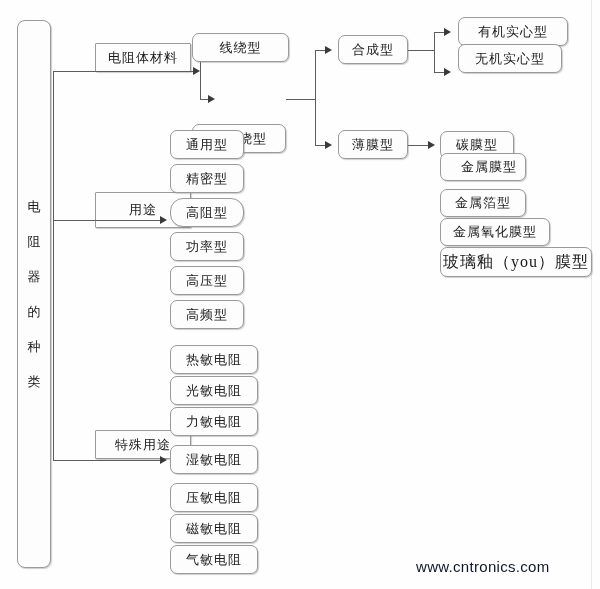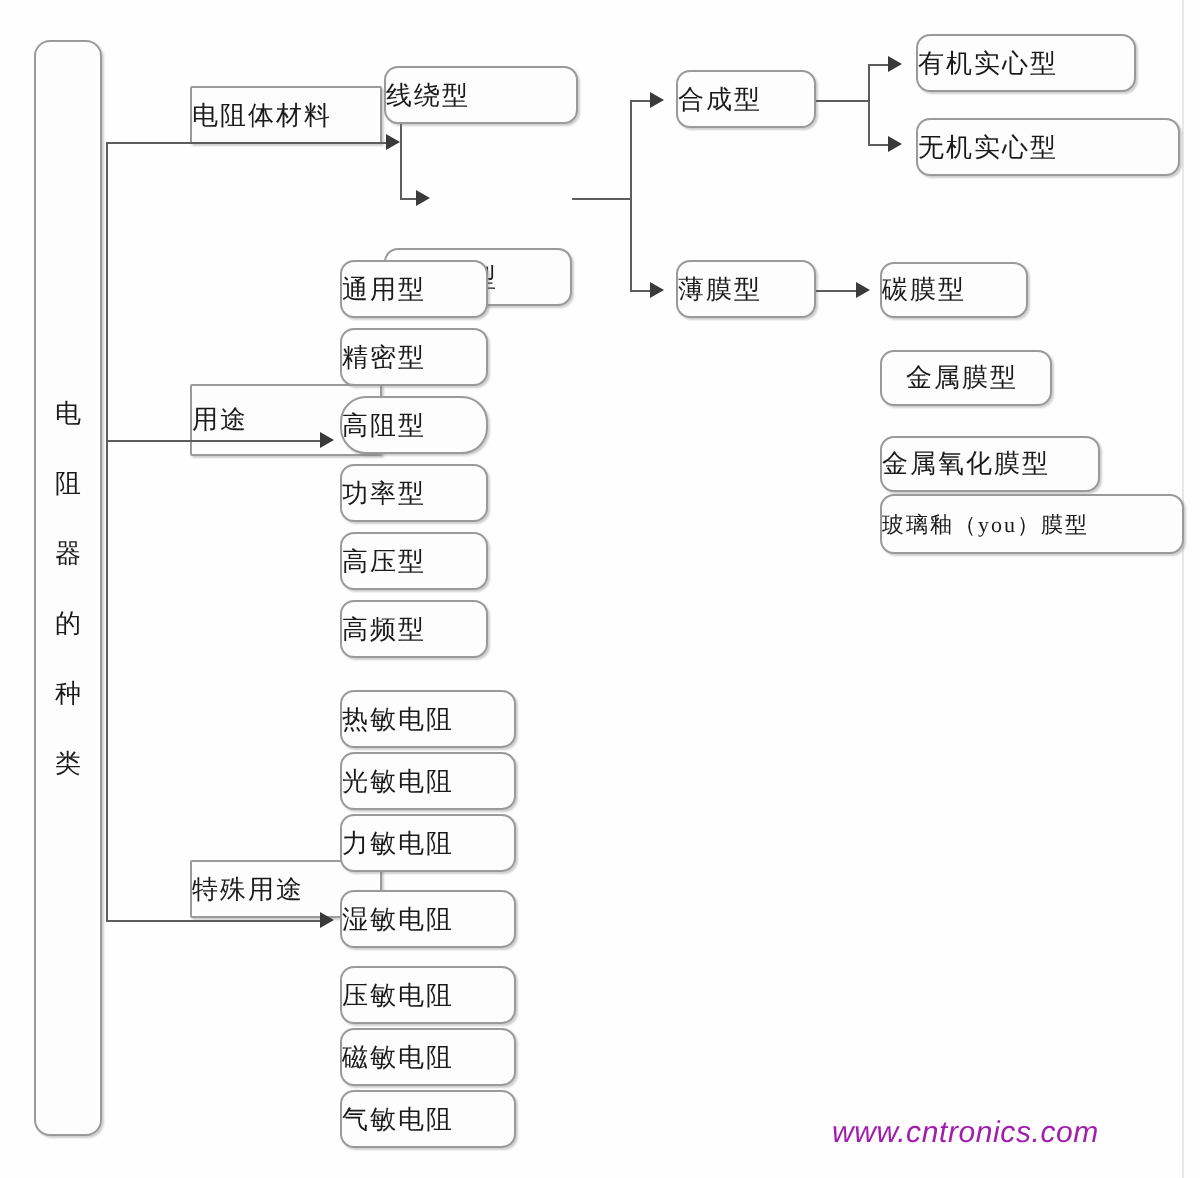--- a/index.html
+++ b/index.html
@@ -21,20 +21,21 @@
 
   
   .node{
     position:absolute;
     box-sizing:border-box;
     border:1px solid #9a9a9a;
     background:#fdfdfd;
     color:#1a1a1a;
     display:flex;
     align-items:center;
+    justify-content:center;
     font-size:13px;
     letter-spacing:1px;
     white-space:nowrap;
     box-shadow:1px 1px 1px rgba(120,120,120,.35);
   }
   .node.round{border-radius:7px;}
   .node.sharp{border-radius:1px;margin-left:37px;}
 
   
   .root{
@@ -67,24 +68,23 @@
     width:0;height:0;
     border-top:4px solid transparent;
     border-bottom:4px solid transparent;
     border-left:7px solid #3a3a3a;
   }
 
   .watermark{
     position:absolute;
     font-family:"Liberation Sans","DejaVu Sans",sans-serif;
     font-size:15px;
-    color:#a21caf;
+    color:#0f172a;
     letter-spacing:.3px;
     white-space:nowrap;
-    font-style:italic;
   }
 </style>
 </head>
 <body>
 
 <div id="canvas">
 
   <div class="page-edge" style="left:591px;"></div>
 
   <div class="root"></div>
@@ -153,37 +153,40 @@
   <div class="vline" style="left:434px;top:32px;height:40px;"></div>
   <div class="hline" style="left:434px;top:32px;width:14px;"></div>
   <div class="arrow" style="left:444px;top:28px;"></div>
   <div class="hline" style="left:434px;top:72px;width:14px;"></div>
   <div class="arrow" style="left:444px;top:68px;"></div>
 
   <div class="node round" style="left:458px;top:17px;width:110px;height:29px;">
     <span>有机实心型</span>
   </div>
 
-  <div class="node round" style="left:458px;top:59px;width:132px;height:29px;">
+  <div class="node round" style="left:458px;top:44px;width:104px;height:29px;">
     <span>无机实心型</span>
   </div>
 
   <div class="hline" style="left:408px;top:145px;width:24px;"></div>
   <div class="arrow" style="left:428px;top:141px;"></div>
 
   <div class="node round" style="left:440px;top:131px;width:74px;height:28px;">
     <span>碳膜型</span>
   </div>
-  <div class="node round" style="left:440px;top:175px;width:86px;height:28px;padding-left:12px;">
+  <div class="node round" style="left:440px;top:153px;width:86px;height:28px;padding-left:12px;">
     <span>金属膜型</span>
+  </div>
+  <div class="node round" style="left:440px;top:189px;width:86px;height:28px;">
+    <span>金属箔型</span>
   </div>
   <div class="node round" style="left:440px;top:218px;width:110px;height:28px;">
     <span>金属氧化膜型</span>
   </div>
-  <div class="node round" style="left:440px;top:247px;width:152px;height:30px;font-size:11px;">
+  <div class="node round" style="left:440px;top:247px;width:152px;height:30px;font-size:16px;">
     <span>玻璃釉（you）膜型</span>
   </div>
 
   <div class="node round" style="left:170px;top:130px;width:74px;height:29px;">
     <span>通用型</span>
   </div>
   <div class="node round" style="left:170px;top:164px;width:74px;height:29px;">
     <span>精密型</span>
   </div>
   <div class="node round" style="left:170px;top:198px;width:74px;height:29px;border-radius:13px;">

